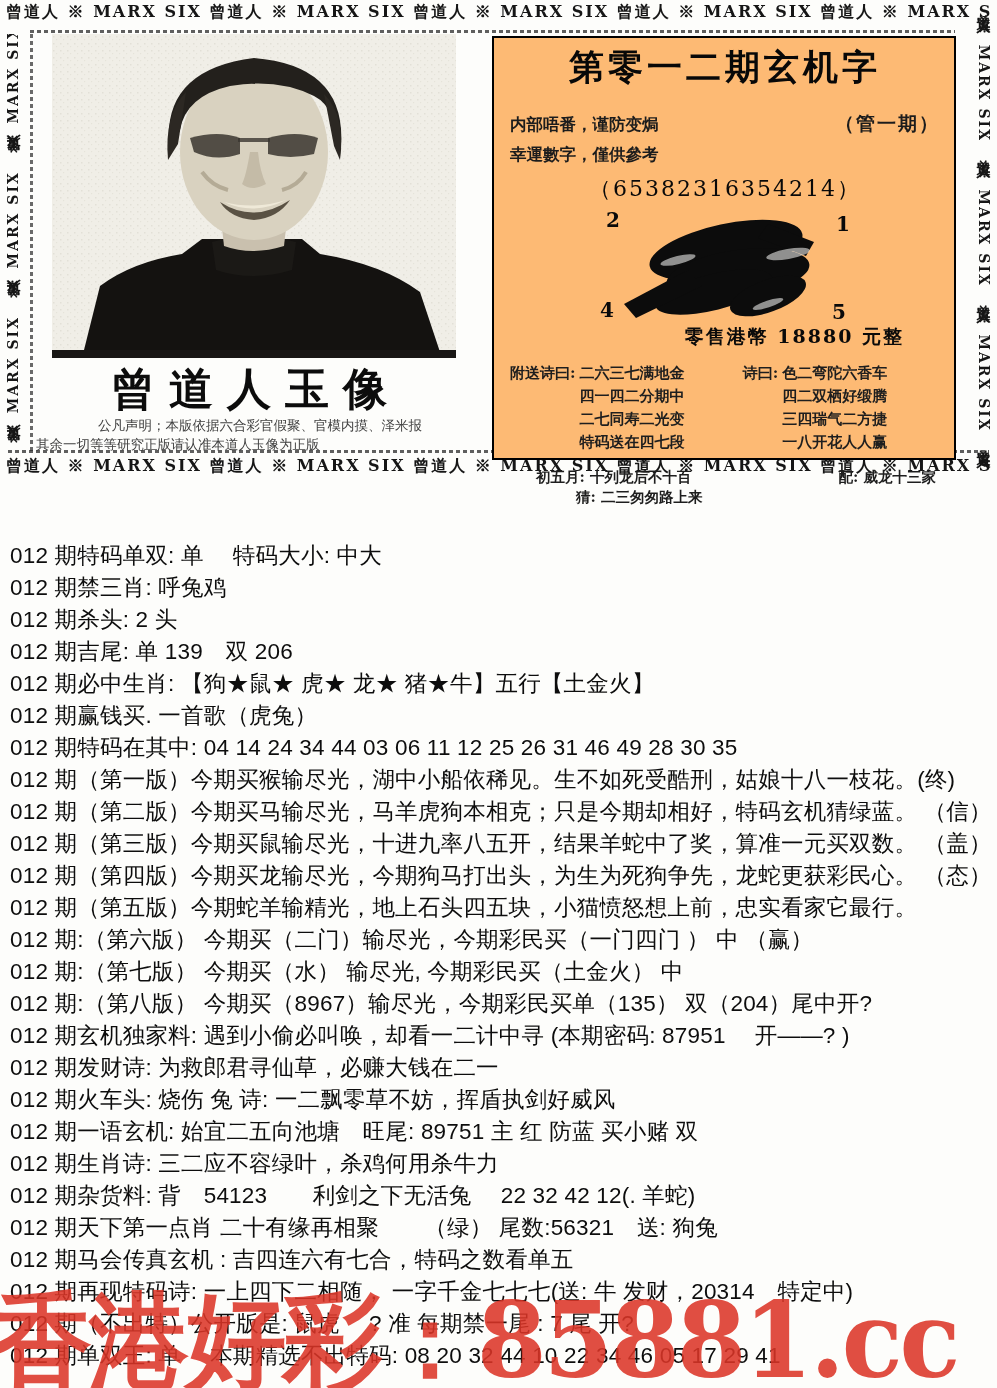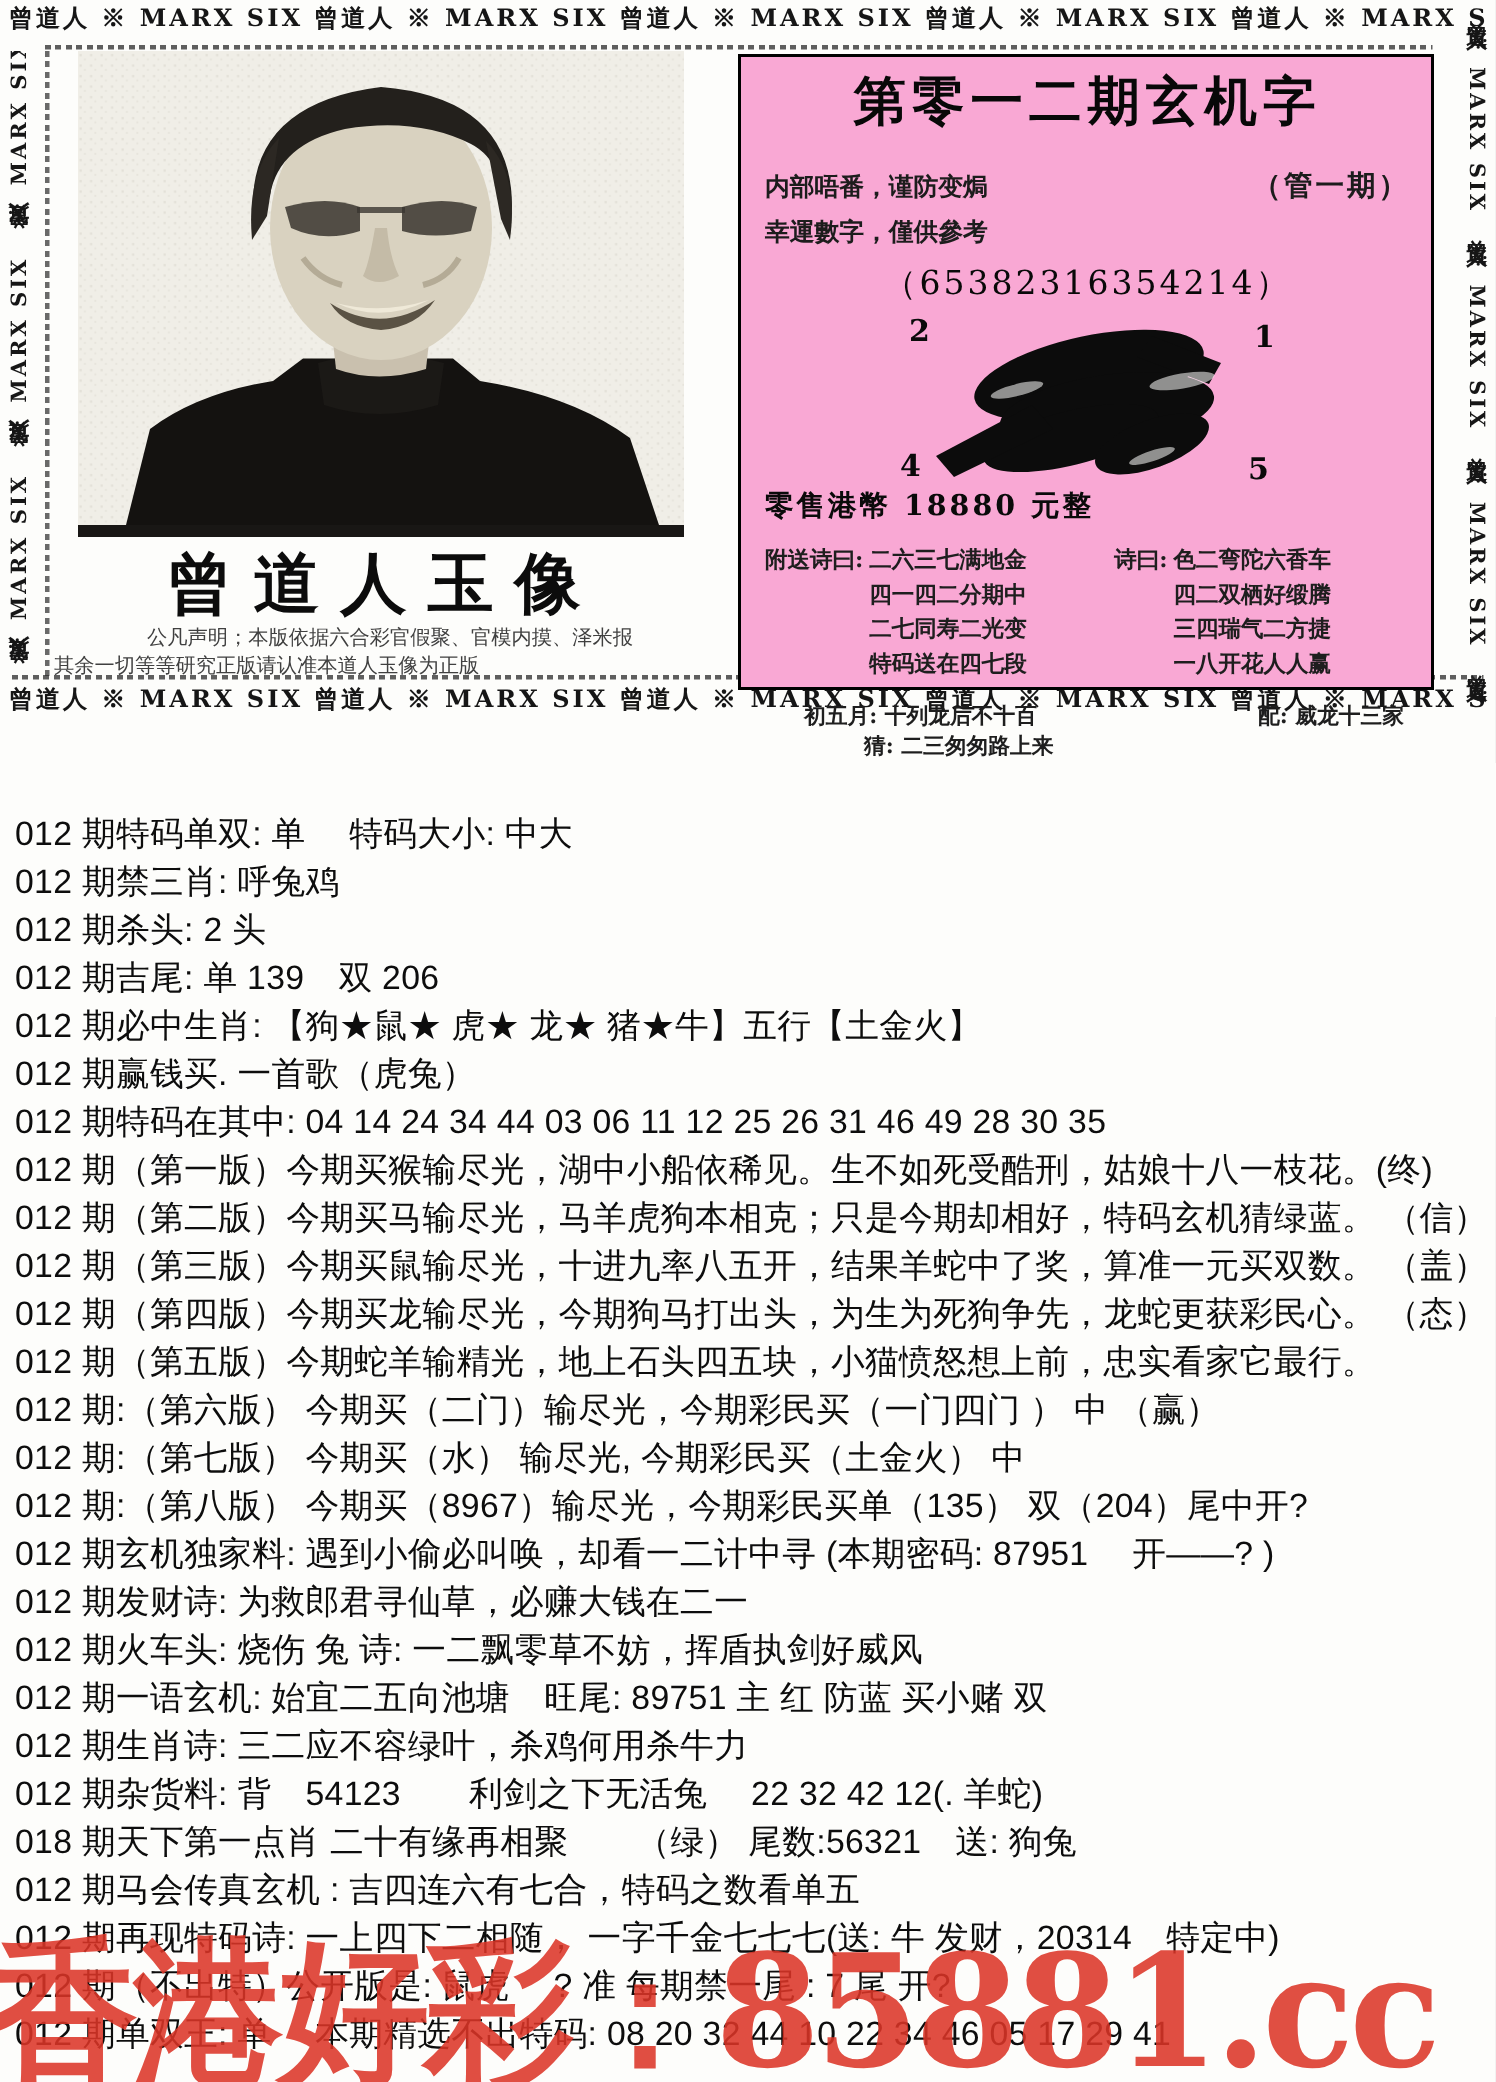--- a/index.html
+++ b/index.html
@@ -22,38 +22,38 @@
   
   .photo{position:absolute;top:34px;left:52px;width:404px;height:324px;background:#f1efe9;}
   .photo svg{display:block;width:100%;height:100%;}
   .photo-caption{position:absolute;top:360px;left:40px;width:432px;text-align:center;
                  font-family:"DejaVu Serif",serif;font-weight:bold;font-size:44px;letter-spacing:14px;color:#0c0c0c;}
   .photo-note{position:absolute;top:416px;left:36px;width:446px;font-size:13.5px;line-height:19px;
               color:#404040;filter:blur(0.45px);font-family:"DejaVu Serif",serif;}
   .photo-note .l1{padding-left:62px;}
   
   .mystic-box{position:absolute;top:36px;left:492px;width:464px;height:424px;border:2px solid #000;
-              box-sizing:border-box;padding:4px 14px 0 16px;background:#f9a8d4;}
+              box-sizing:border-box;padding:4px 14px 0 16px;background:#fdba74;}
   .box-title{text-align:center;font-family:"DejaVu Serif",serif;font-weight:bold;font-size:35px;
              letter-spacing:4px;margin-top:2px;color:#080808;}
   .box-row1{display:flex;justify-content:space-between;align-items:baseline;margin-top:20px;
             font-size:16.5px;color:#1c1c1c;filter:blur(0.35px);font-family:"DejaVu Serif",serif;font-weight:bold;}
   .box-issue{font-size:19px;letter-spacing:2px;filter:none;}
   .box-row2{margin-top:7px;font-size:16.5px;color:#1c1c1c;filter:blur(0.35px);
             font-family:"DejaVu Serif",serif;font-weight:bold;}
   .box-digits{text-align:center;margin-top:8px;font-family:"DejaVu Serif",serif;font-weight:normal;
               font-size:22px;letter-spacing:2px;color:#090909;}
   .blot-wrap{position:relative;height:118px;margin-top:2px;}
   .blot-wrap svg{position:absolute;left:108px;top:2px;}
   .blot-num{position:absolute;font-family:"DejaVu Serif",serif;font-weight:bold;font-size:20px;color:#0a0a0a;}
   .blot-num.n2{left:96px;top:2px;}
   .blot-num.n1{left:326px;top:6px;}
   .blot-num.n4{left:90px;top:92px;}
   .blot-num.n5{left:322px;top:94px;}
-  .box-price{padding-right:36px;font-family:"DejaVu Serif",serif;font-weight:bold;
+  .box-price{text-align:right;padding-right:36px;font-family:"DejaVu Serif",serif;font-weight:bold;
              font-size:19px;letter-spacing:2px;color:#0a0a0a;}
   .poems{display:flex;margin-top:12px;font-family:"DejaVu Serif",serif;font-weight:bold;
          font-size:15px;line-height:23px;color:#1e1e1e;filter:blur(0.4px);}
   .poem-col{display:grid;grid-template-columns:auto 1fr;column-gap:4px;}
   .poem-col.left{flex:1.18;}
   .poem-col.right{flex:1;}
   .poem-lines{white-space:pre-line;}
   .box-footer1{display:flex;justify-content:space-between;margin-top:14px;padding:0 4px 0 26px;
                font-family:"DejaVu Serif",serif;font-weight:bold;font-size:14.5px;color:#1e1e1e;filter:blur(0.45px);gap:32px;}
   .box-footer2{margin-top:1px;padding-left:66px;font-family:"DejaVu Serif",serif;font-weight:bold;
@@ -191,21 +191,21 @@
     <div class="bline">012 期（第五版）今期蛇羊输精光，地上石头四五块，小猫愤怒想上前，忠实看家它最行。</div>
     <div class="bline">012 期:（第六版） 今期买（二门）输尽光，今期彩民买（一门四门 ）  中  （赢）</div>
     <div class="bline">012 期:（第七版） 今期买（水） 输尽光, 今期彩民买（土金火） 中</div>
     <div class="bline">012 期:（第八版） 今期买（8967）输尽光，今期彩民买单（135）  双（204）尾中开?</div>
     <div class="bline">012 期玄机独家料: 遇到小偷必叫唤，却看一二计中寻 (本期密码:  87951　 开——?  )</div>
     <div class="bline">012 期发财诗: 为救郎君寻仙草，必赚大钱在二一</div>
     <div class="bline">012 期火车头:  烧伤  兔  诗: 一二飘零草不妨，挥盾执剑好威风</div>
     <div class="bline">012 期一语玄机: 始宜二五向池塘　旺尾: 89751 主  红 防蓝  买小赌  双</div>
     <div class="bline">012 期生肖诗: 三二应不容绿叶，杀鸡何用杀牛力</div>
     <div class="bline">012 期杂货料:  背　54123　　利剑之下无活兔　 22 32 42  12(. 羊蛇)</div>
-    <div class="bline">018 期天下第一点肖  二十有缘再相聚　　（绿）  尾数:56321　送:  狗兔</div>
+    <div class="bline">012 期天下第一点肖  二十有缘再相聚　　（绿）  尾数:56321　送:  狗兔</div>
     <div class="bline">012 期马会传真玄机 : 吉四连六有七合，特码之数看单五</div>
     <div class="bline">012 期再现特码诗: 一上四下二相随， 一字千金七七七(送: 牛  发财，20314　特定中)</div>
     <div class="bline">012 期（不出特）公开版是: 鼠虎　 ?  准  每期禁一尾 : 7  尾  开?</div>
     <div class="bline">012 期单双王:  单　 本期精选不出特码: 08  20  32  44  10  22  34  46  05  17  29  41</div>
   </div>
 
   <div class="watermark">香港好彩：85881.cc</div>
 
 </div>
 

